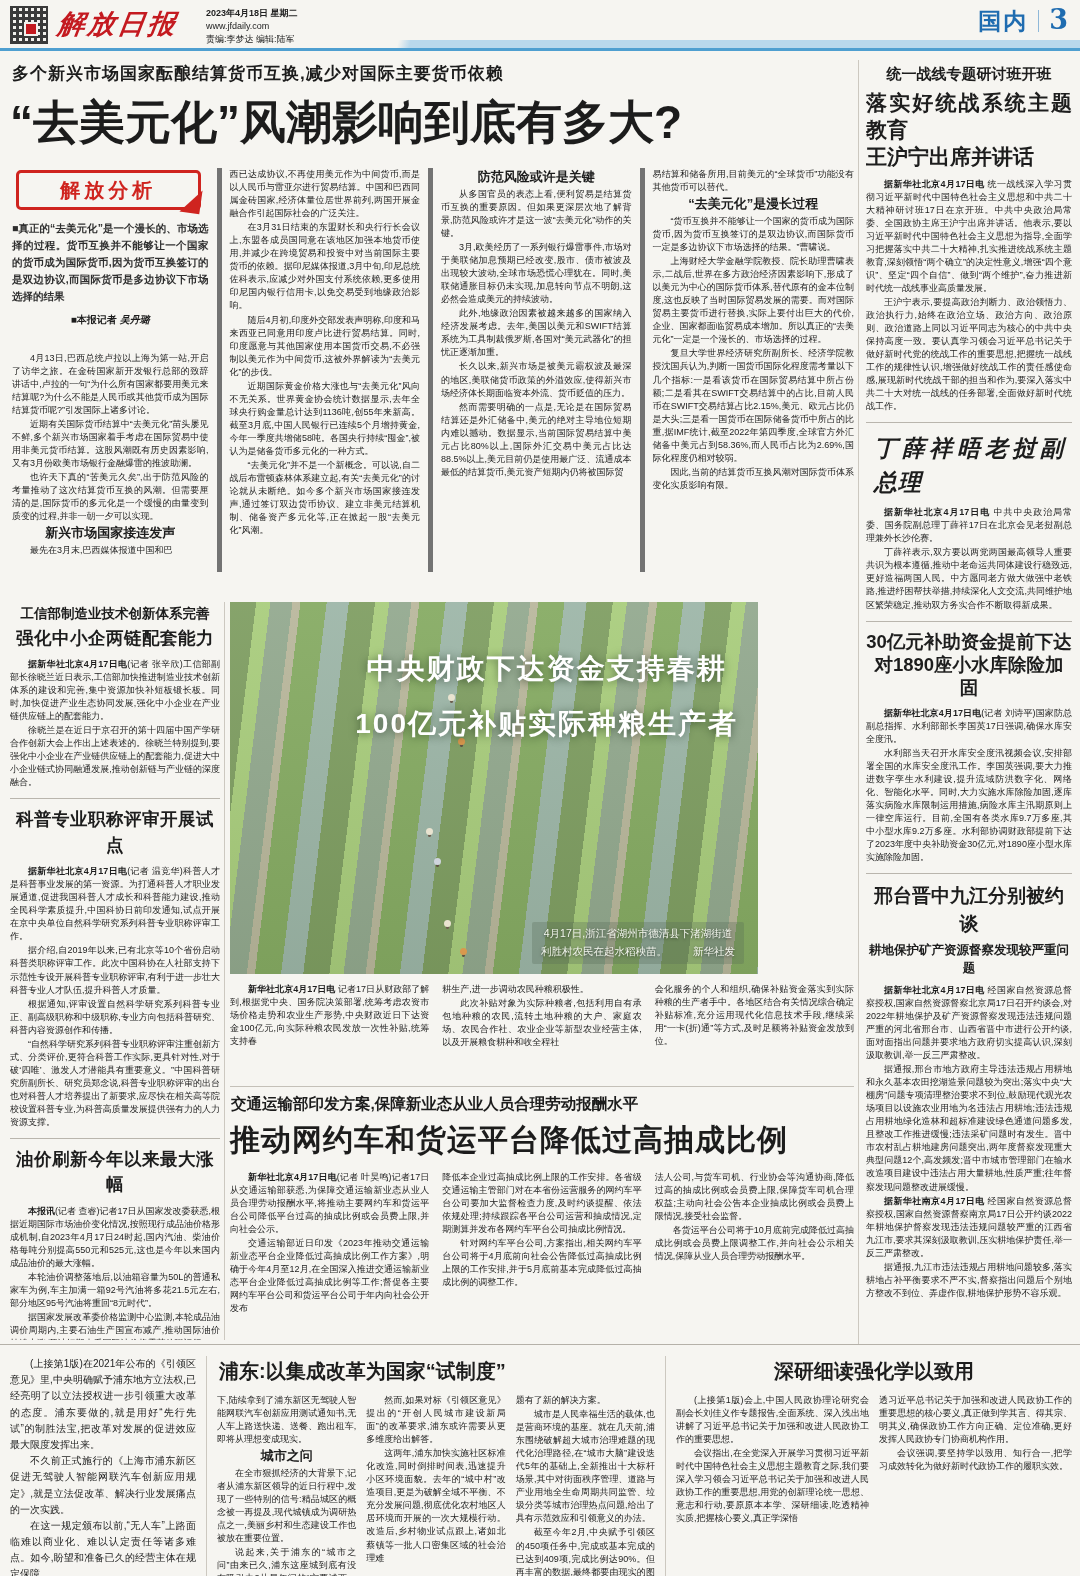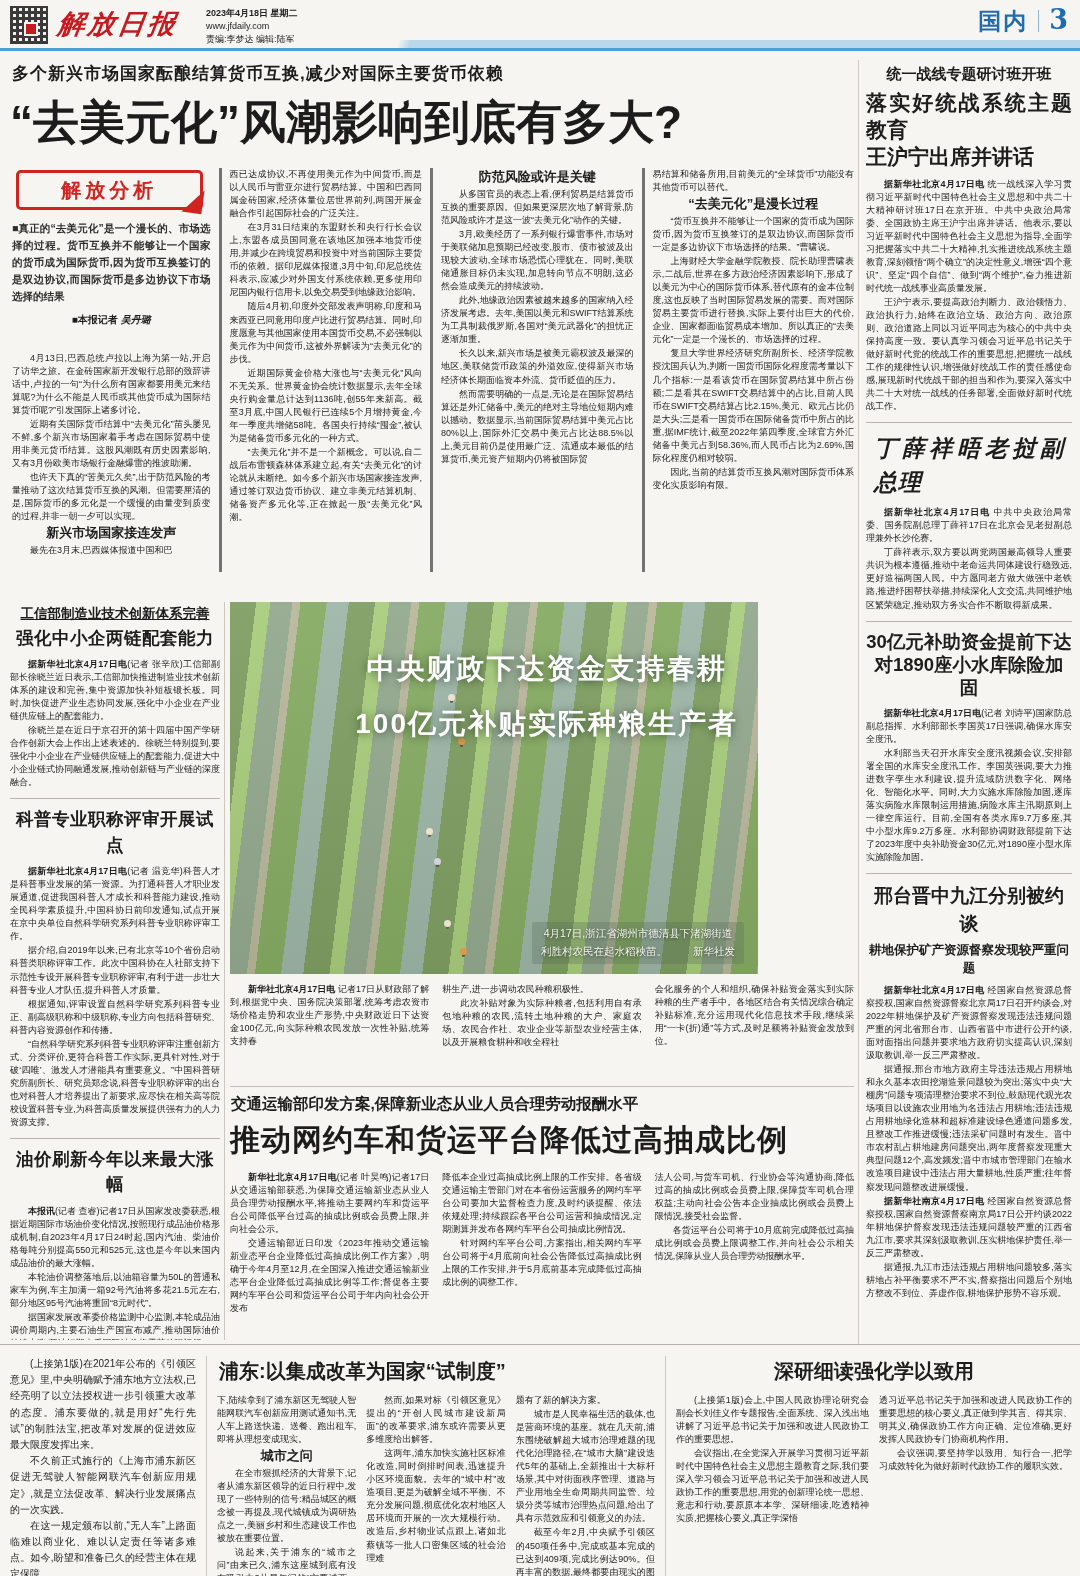--- a/index.html
+++ b/index.html
@@ -30,21 +30,21 @@
   .bt p{margin:0 0 1px 0;text-indent:2em;}
   .bt p.cont{text-indent:0;}
   .dl{font-weight:bold;}
   .csub{text-align:center;font-weight:bold;font-size:13px;margin:7px 0 5px;text-indent:0 !important;}
   .vr{position:absolute;width:1px;background:#ccc8c0;}
   
   .lead{position:absolute;left:10px;top:60px;width:846px;}
   .lead-kick{font-size:17px;font-weight:bold;margin:2px 0 7px 2px;letter-spacing:1px;}
   .lead-head{font-size:46px;font-weight:bold;margin:0;letter-spacing:0;white-space:nowrap;}
   .lead-cols{display:flex;margin-top:14px;height:404px;overflow:hidden;}
-  .lcol{width:25%;box-sizing:border-box;padding:0 8px;border-right:3px solid #737373;}
+  .lcol{width:25%;box-sizing:border-box;padding:0 8px;border-right:5px solid #737373;}
   .lcol:first-child{padding-left:2px;}
   .lcol:last-child{border-right:none;padding-right:2px;}
   .plaque{position:relative;height:34px;border:3px solid #cf241f;border-radius:5px;margin:2px 8px 10px 4px;
           display:flex;align-items:center;justify-content:center;background:#f6f5f1;}
   .plaque .lbl{color:#cf241f;font-size:20px;font-weight:bold;letter-spacing:4px;}
   .plaque .flag{position:absolute;right:-3px;bottom:-6px;width:0;height:0;
                 border-left:20px solid transparent;border-bottom:24px solid #cf241f;transform:rotate(8deg);}
   .summary{font-weight:bold;font-size:10.5px;line-height:1.62;color:#2e2e2e;text-align:justify;}
   .byline{text-align:center;font-size:10px;margin:8px 0 24px;font-weight:bold;}
   .byline .nm{font-family:"DejaVu Serif",serif;font-style:italic;}
@@ -52,21 +52,21 @@
   .sidebar{position:absolute;left:866px;top:60px;width:206px;height:1284px;overflow:hidden;}
   .ssep{border:none;border-top:1px solid #b9b5ad;margin:9px 0 8px;}
   .s1-kick{text-align:center;font-size:15px;margin:4px 0 3px;}
   .s1-head{font-size:21px;line-height:1.3;margin:0 0 7px;}
   .s2-head{font-size:23px;letter-spacing:1px;margin:4px 8px 8px;font-style:italic;}
   .s3-head{text-align:center;font-size:18.5px;line-height:1.25;margin:2px 0 8px;}
   .s4-head{text-align:center;font-size:19px;margin:2px 0 3px;}
   .s4-sub{text-align:center;font-size:12.5px;margin:0 0 7px;}
   
   .rail{position:absolute;left:10px;top:602px;width:210px;height:738px;overflow:hidden;}
-  .r-kick{text-align:center;font-size:13.5px;margin:2px 0 2px;text-decoration:underline;}
+  .r-kick{text-align:center;font-size:13.5px;margin:2px 0 2px;}
   .r-head{text-align:center;font-size:17.5px;letter-spacing:0.5px;margin:0 0 7px;}
   
   .center{position:absolute;left:230px;top:602px;width:624px;}
   .photo{position:relative;width:528px;height:372px;overflow:hidden;background:
      linear-gradient(rgba(255,255,255,.06),rgba(20,30,10,.08)),
      repeating-linear-gradient(97deg,
        #7f9e62 0 26px,#a9cd7d 26px 40px,#93a98f 40px 62px,#b9b79c 62px 70px,
        #86ab63 70px 96px,#9db6a8 96px 118px);}
   .ovl{position:absolute;top:40px;right:20px;text-align:center;color:#fff;font-weight:bold;
        font-size:28px;letter-spacing:2px;line-height:1.95;text-shadow:0 1px 8px rgba(15,35,15,.6);}

